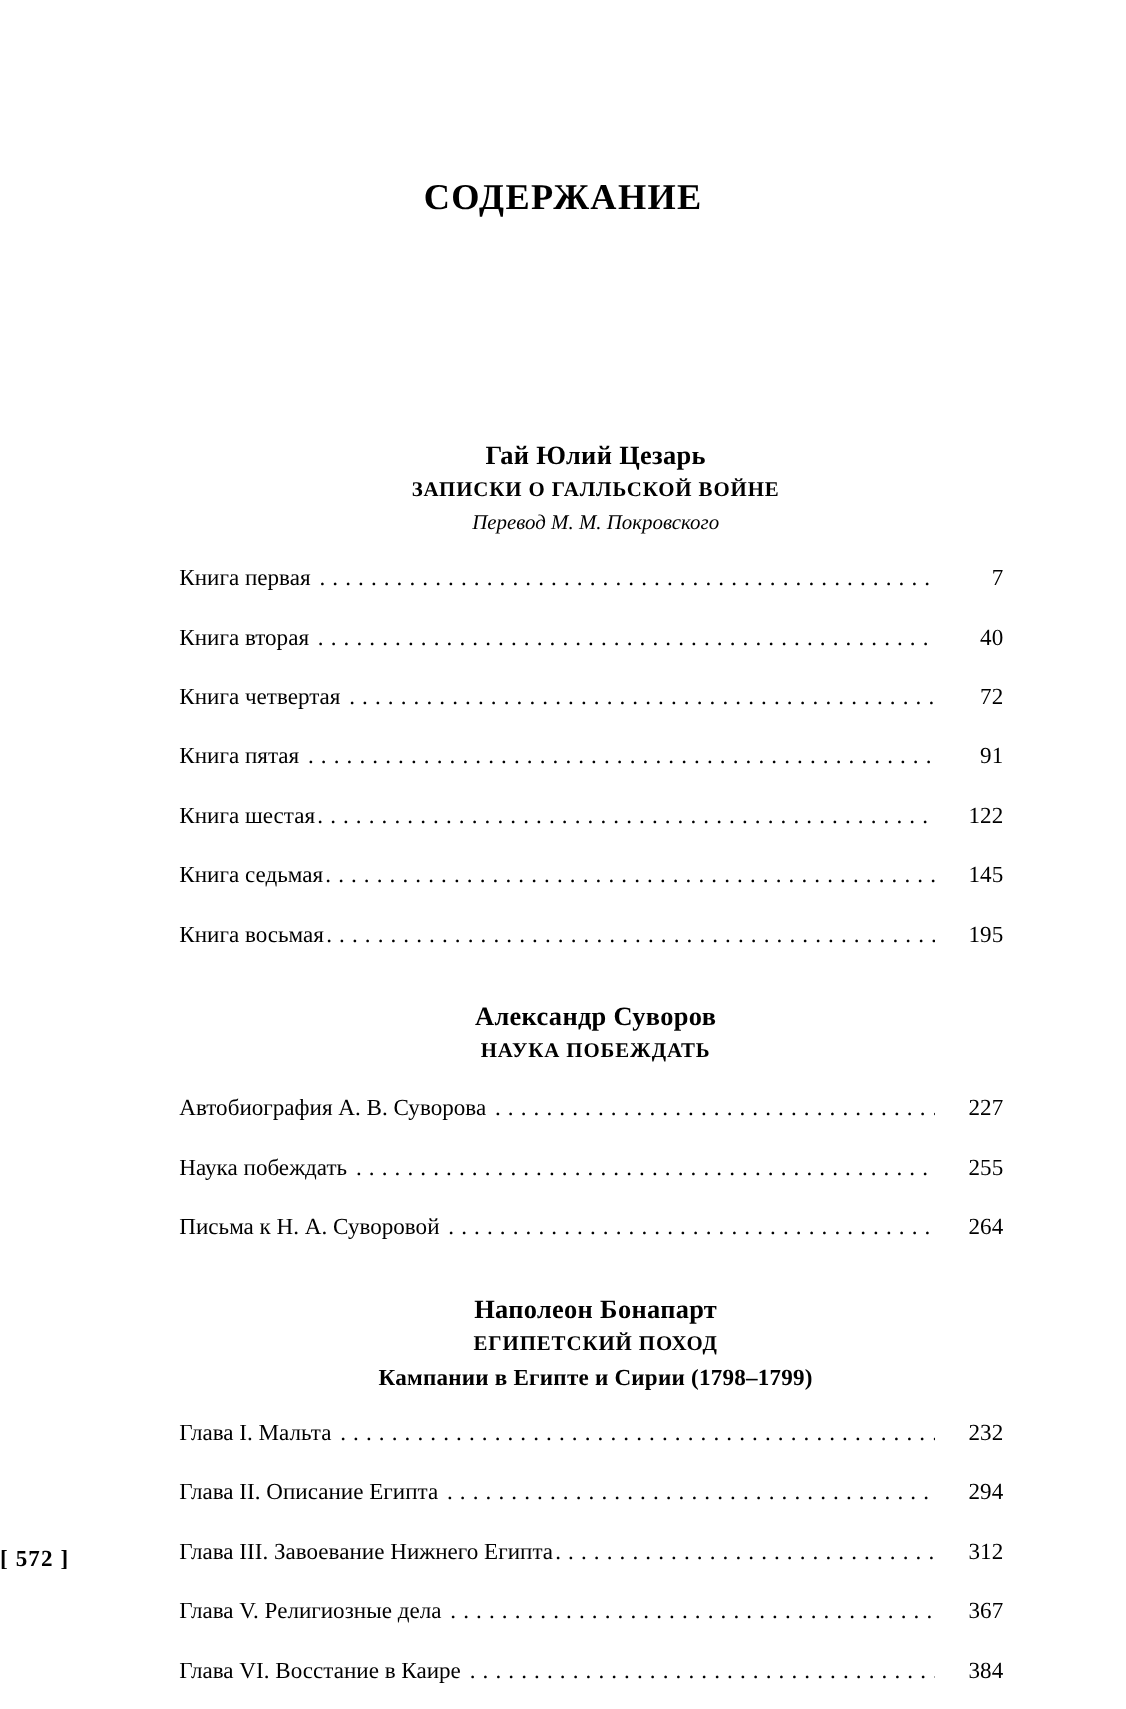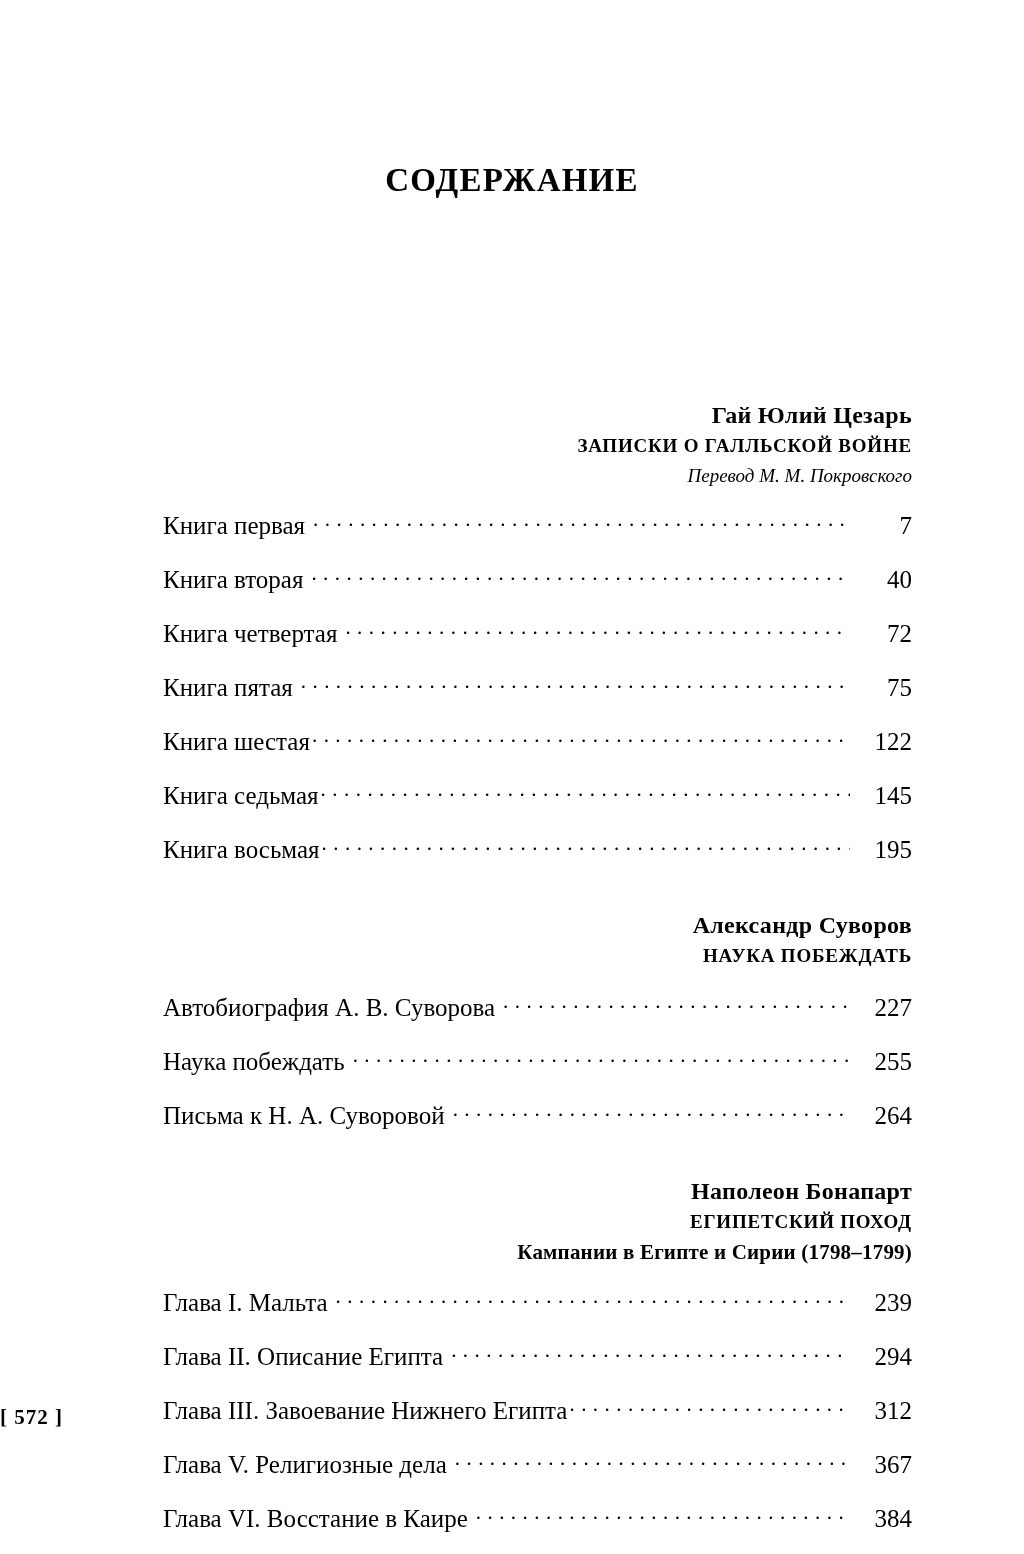--- a/index.html
+++ b/index.html
@@ -40,21 +40,21 @@
   
   .content {
     position: absolute;
     left: 163px;
     top: 400px;
     width: 749px;
   }
 
   
   .section-header {
-    text-align: right;
+    text-align: center;
     
     padding-left: 8px;
   }
   .sec-author {
     font-size: 24px;
     font-weight: bold;
     line-height: 30px;
     letter-spacing: 0.3px;
   }
   .sec-work {
@@ -84,22 +84,22 @@
   }
 
   
   .entries {
     list-style: none;
     margin: 0;
     padding: 0;
   }
   .entry {
     display: flex;
-    align-items: center;
-    font-size: 25px;
+    align-items: flex-end;
+    font-size: 21px;
     line-height: 37px;
     height: 37px;
     white-space: nowrap;
     margin-top: 17px;
   }
   .entry-label {
     flex: 0 0 auto;
     padding-right: 6px;
   }
   .entry-leader {
@@ -169,21 +169,21 @@
           <span class="entry-page">40</span>
         </li>
         <li class="entry">
           <span class="entry-label">Книга четвертая</span>
           <span class="entry-leader"></span>
           <span class="entry-page">72</span>
         </li>
         <li class="entry">
           <span class="entry-label">Книга пятая</span>
           <span class="entry-leader"></span>
-          <span class="entry-page">75</span>
+          <span class="entry-page">91</span>
         </li>
         <li class="entry tight">
           <span class="entry-label">Книга шестая</span>
           <span class="entry-leader"></span>
           <span class="entry-page">122</span>
         </li>
         <li class="entry tight">
           <span class="entry-label">Книга седьмая</span>
           <span class="entry-leader"></span>
           <span class="entry-page">145</span>
@@ -223,21 +223,21 @@
     <div class="section">
       <div class="section-header">
         <div class="sec-author">Наполеон Бонапарт</div>
         <div class="sec-work">ЕГИПЕТСКИЙ ПОХОД</div>
         <div class="sec-sub">Кампании в Египте и Сирии (1798–1799)</div>
       </div>
       <ul class="entries">
         <li class="entry">
           <span class="entry-label">Глава I. Мальта</span>
           <span class="entry-leader"></span>
-          <span class="entry-page">239</span>
+          <span class="entry-page">232</span>
         </li>
         <li class="entry">
           <span class="entry-label">Глава II. Описание Египта</span>
           <span class="entry-leader"></span>
           <span class="entry-page">294</span>
         </li>
         <li class="entry tight">
           <span class="entry-label">Глава III. Завоевание Нижнего Египта</span>
           <span class="entry-leader"></span>
           <span class="entry-page">312</span>

